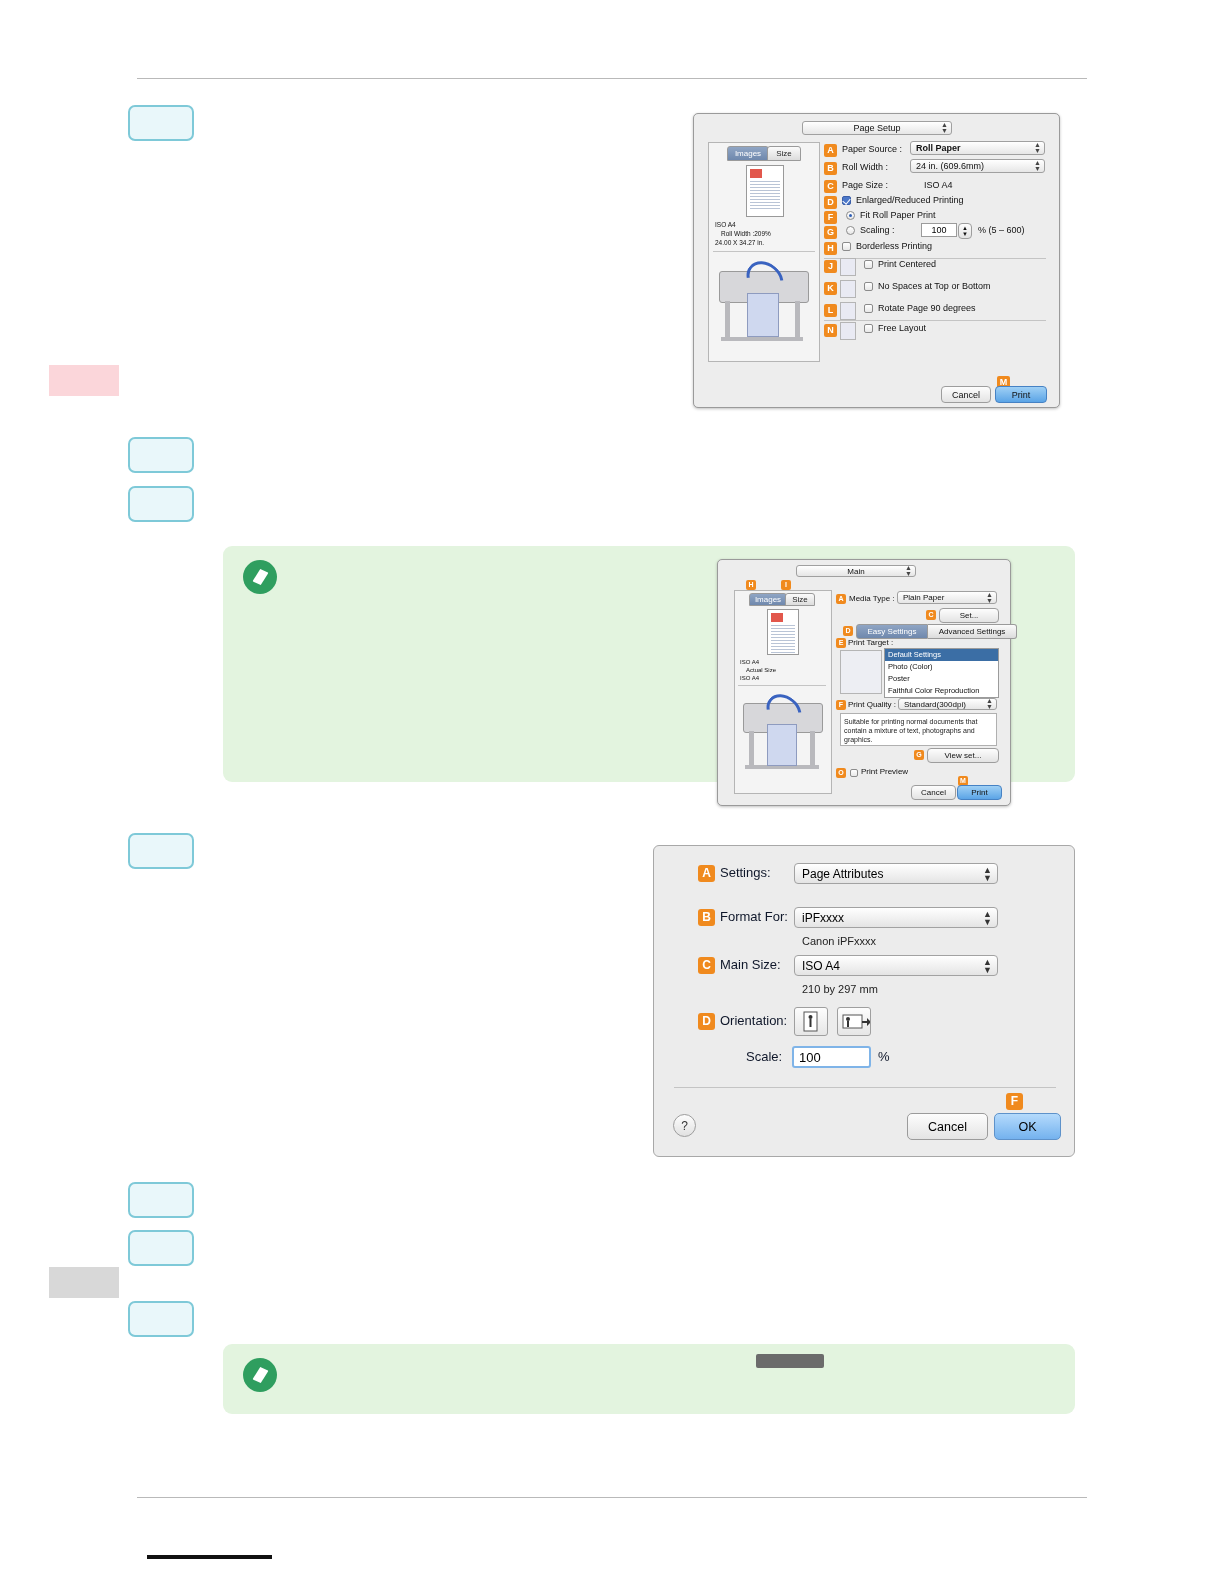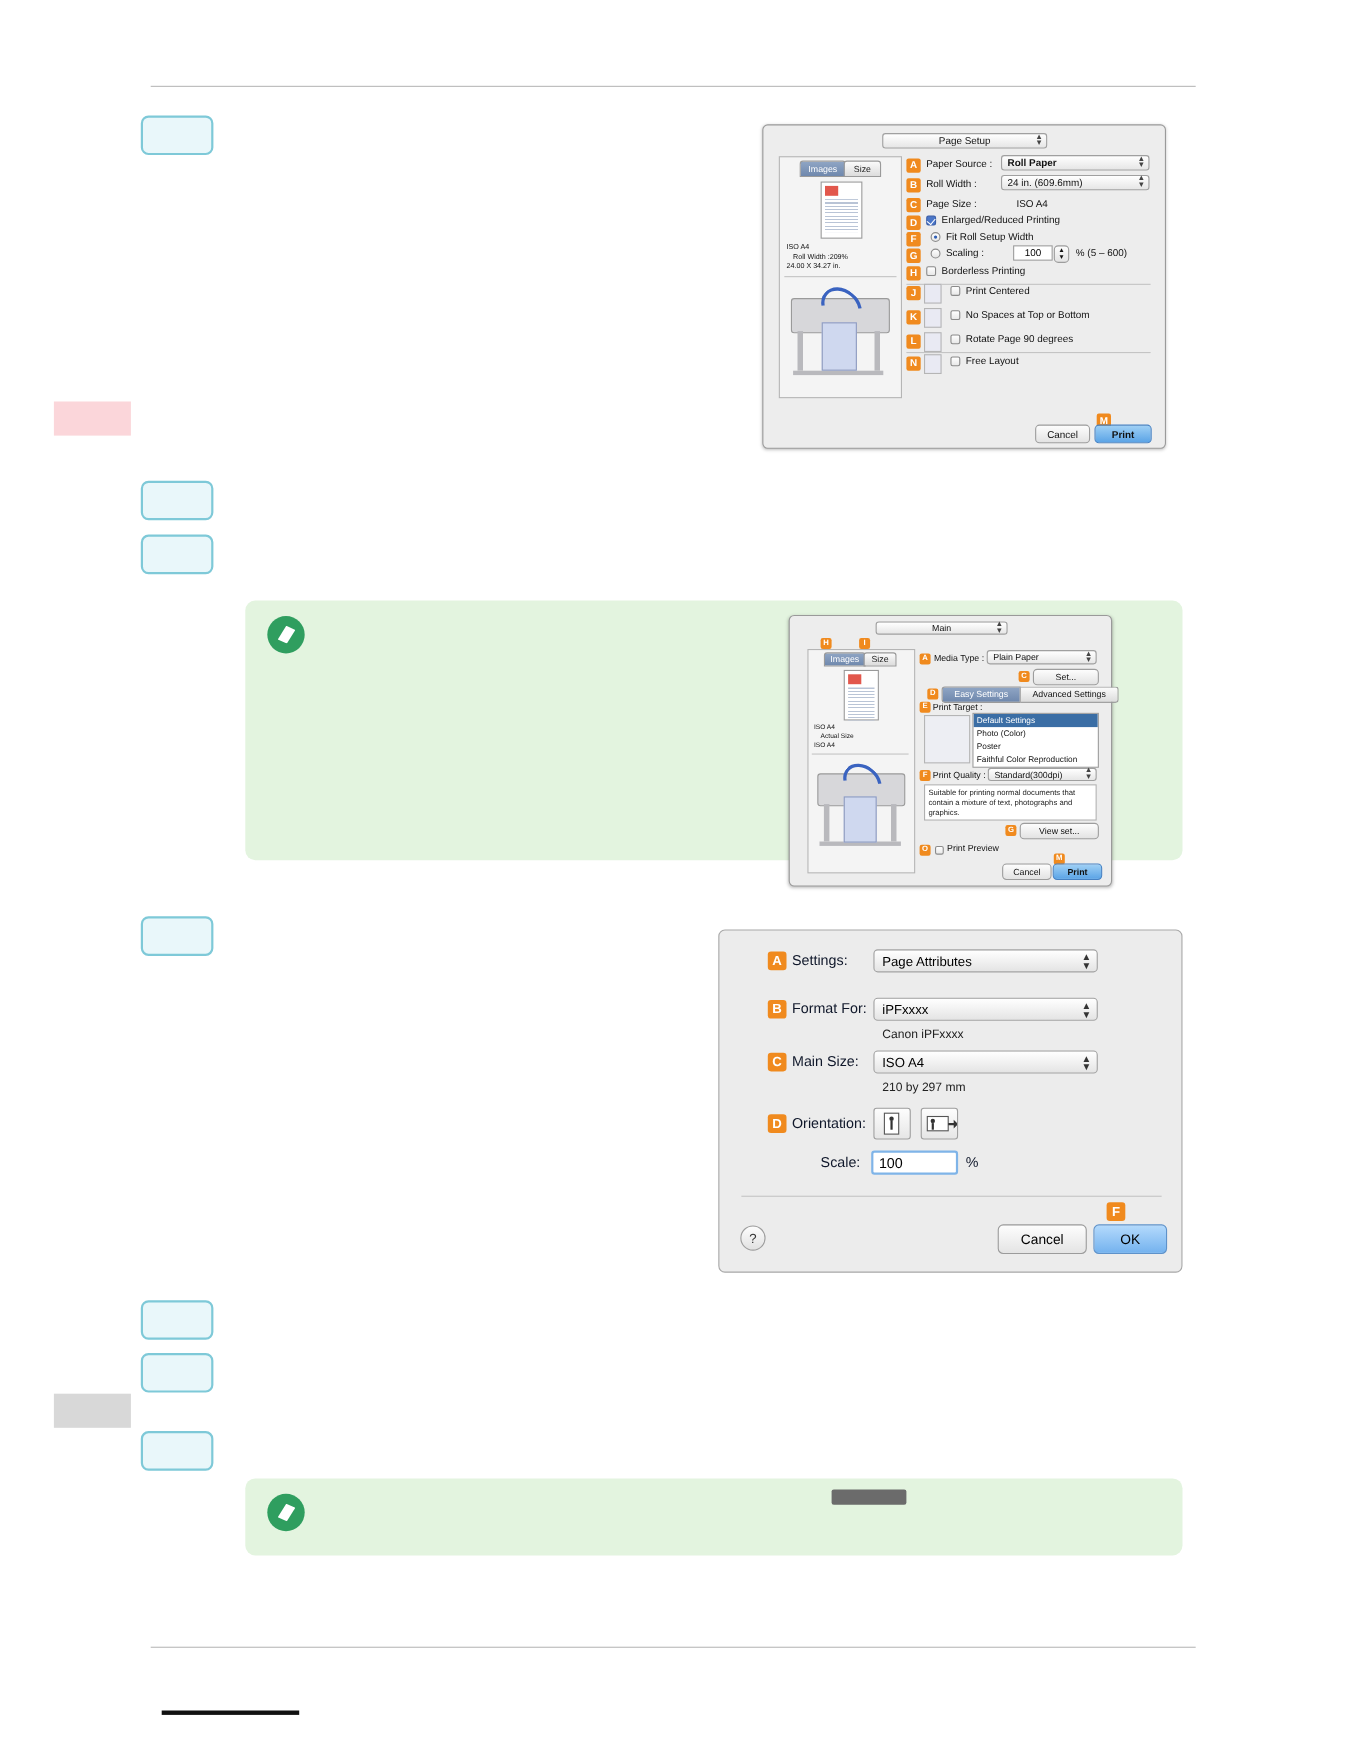--- a/index.html
+++ b/index.html
@@ -32,21 +32,21 @@
      font-size:9px;color:#111;display:flex;align-items:center;padding-left:5px;box-sizing:border-box;}
   .popup .arrows{position:absolute;right:3px;top:50%;transform:translateY(-50%);font-size:7px;line-height:6px;color:#444;}
   .txt{position:absolute;font-size:9px;color:#111;white-space:nowrap;}
   .chk{position:absolute;width:9px;height:9px;border:1px solid #8b8b8b;background:linear-gradient(#fff,#e8e8e8);border-radius:2px;box-sizing:border-box;}
   .chk.on{background:#4a76c8;border-color:#3a5ea8;}
   .chk.on:after{content:"";position:absolute;left:1px;top:0px;width:4px;height:6px;border:solid #fff;border-width:0 1.5px 1.5px 0;transform:rotate(40deg);}
   .radio{position:absolute;width:9px;height:9px;border:1px solid #8b8b8b;background:linear-gradient(#fff,#e6e6e6);border-radius:50%;box-sizing:border-box;}
   .radio.on:after{content:"";position:absolute;left:2px;top:2px;width:3px;height:3px;background:#2f5fb5;border-radius:50%;}
   .btn{position:absolute;background:linear-gradient(#fdfdfd,#e3e3e3);border:1px solid #9d9d9d;border-radius:4px;
      font-size:9px;color:#111;display:flex;align-items:center;justify-content:center;}
-  .btn.blue{background:linear-gradient(#9fd0f5,#5ba4e6);border-color:#4682c4;font-weight:bold;}
+  .btn.blue{background:linear-gradient(#9fd0f5,#5ba4e6);border-color:#4682c4;}
   .field{position:absolute;background:#fff;border:1px solid #9b9b9b;font-size:9px;display:flex;align-items:center;justify-content:center;box-sizing:border-box;}
   .hr{position:absolute;height:1px;background:#c4c4c4;}
 
   
   .previewbox{position:absolute;background:#f4f4f4;border:1px solid #b5b5b5;}
   .tabbtn{position:absolute;font-size:8px;border:1px solid #9a9a9a;border-radius:3px 3px 0 0;display:flex;align-items:center;justify-content:center;}
   .tabbtn.sel{background:linear-gradient(#8fa5c4,#6f88ad);color:#fff;}
   .tabbtn.un{background:linear-gradient(#fbfbfb,#dcdcdc);color:#222;}
   .sheet{position:absolute;background:#fff;border:1px solid #999;}
   .sheet .red{position:absolute;left:3px;top:3px;width:12px;height:9px;background:#e2574c;}
@@ -151,21 +151,21 @@
     <div class="letter" style="position:absolute;left:130px;top:66px">C</div>
     <div class="txt" style="left:148px;top:66px">Page Size :</div>
     <div class="txt" style="left:230px;top:66px">ISO A4</div>
 
     <div class="letter" style="position:absolute;left:130px;top:82px">D</div>
     <div class="chk on" style="left:148px;top:82px"></div>
     <div class="txt" style="left:162px;top:81px">Enlarged/Reduced Printing</div>
 
     <div class="letter" style="position:absolute;left:130px;top:97px">F</div>
     <div class="radio on" style="left:152px;top:97px"></div>
-    <div class="txt" style="left:166px;top:96px">Fit Roll Setup Width</div>
+    <div class="txt" style="left:166px;top:96px">Fit Roll Paper Print</div>
 
     <div class="letter" style="position:absolute;left:130px;top:112px">G</div>
     <div class="radio" style="left:152px;top:112px"></div>
     <div class="txt" style="left:166px;top:111px">Scaling :</div>
     <div class="field" style="left:227px;top:109px;width:36px;height:14px;">100</div>
     <div class="btn" style="left:264px;top:109px;width:12px;height:14px;flex-direction:column;font-size:6px;line-height:6px">▲<br>▼</div>
     <div class="txt" style="left:284px;top:111px">% (5 – 600)</div>
 
     <div class="letter" style="position:absolute;left:130px;top:128px">H</div>
     <div class="chk" style="left:148px;top:128px"></div>

